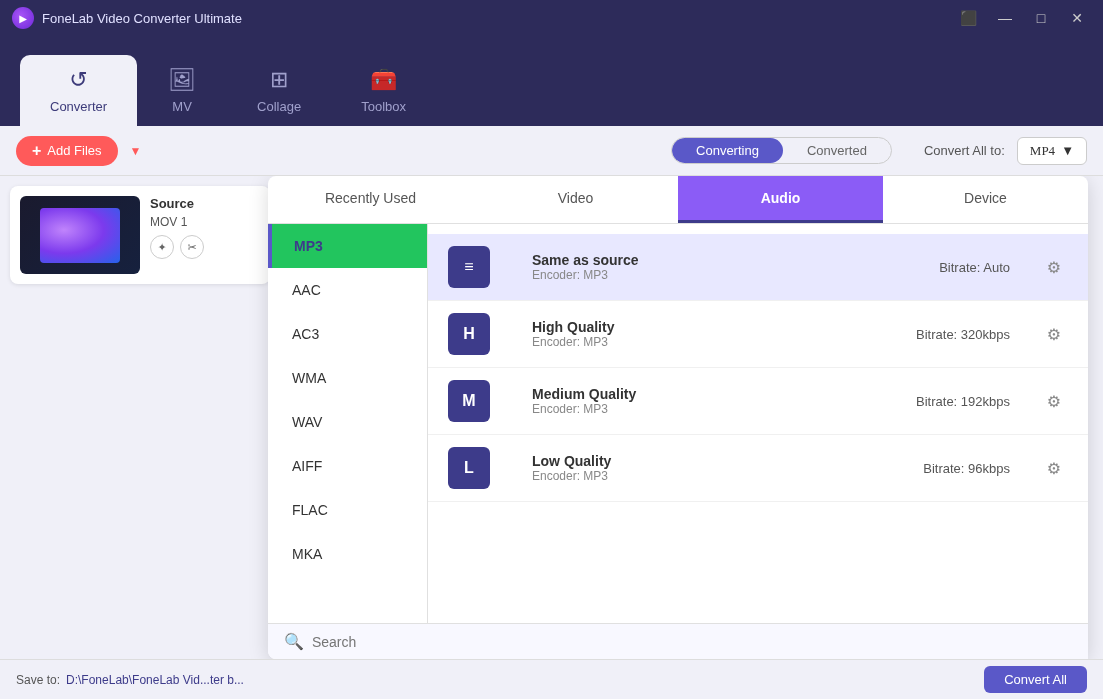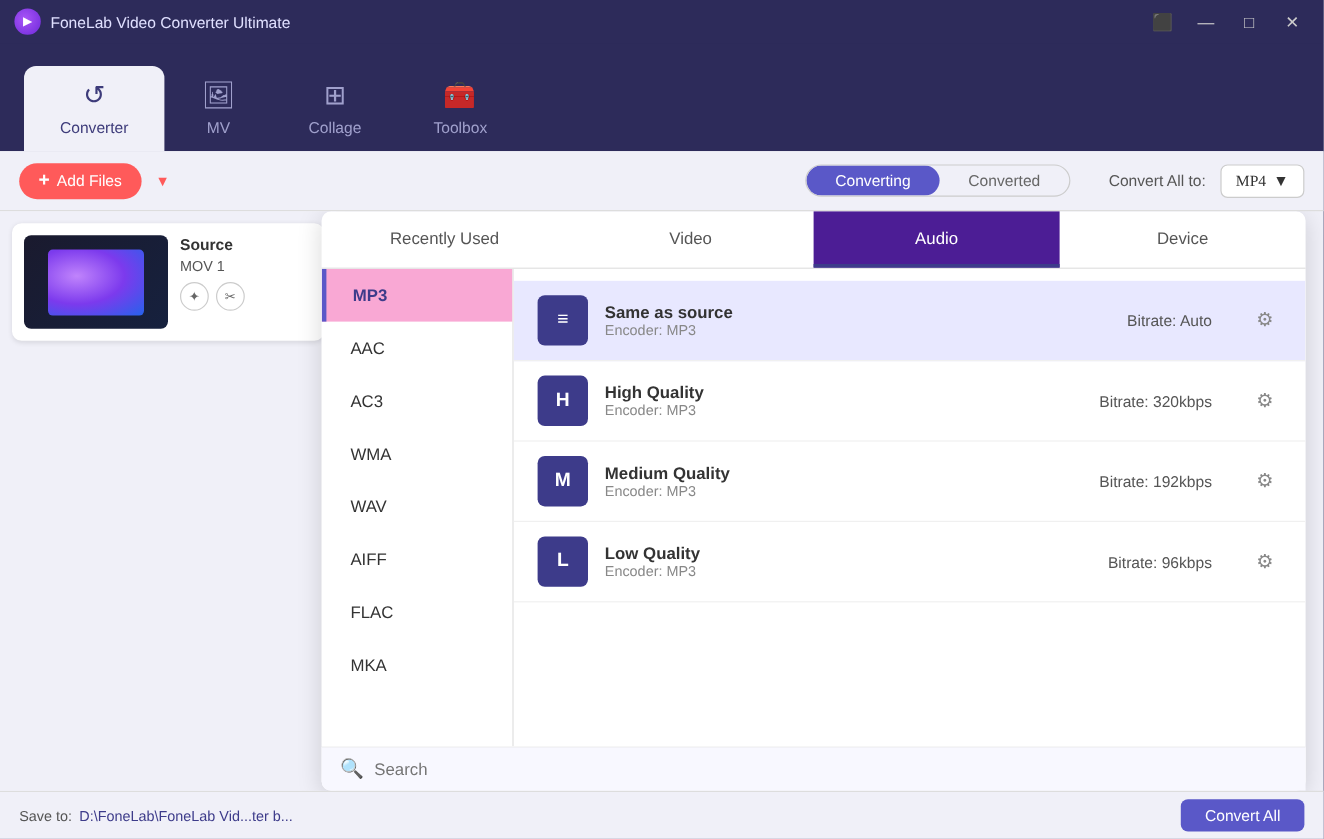--- a/index.html
+++ b/index.html
@@ -197,23 +197,24 @@
     .format-tab {
       padding: 14px 40px;
       cursor: pointer;
       font-size: 14px;
       color: #555;
       border-bottom: 3px solid transparent;
       flex: 1;
       text-align: center;
     }
     .format-tab.active {
-      background: #4c1d95;
+      background: #8b5cf6;
       color: white;
       border-bottom: 3px solid #3d3b8a;
+      font-weight: bold;
     }
 
     
     .format-list-area {
       display: flex;
       flex: 1;
       overflow: hidden;
     }
 
     
@@ -224,21 +225,21 @@
       background: white;
     }
     .format-list-item {
       padding: 14px 20px;
       cursor: pointer;
       font-size: 14px;
       color: #333;
       border-left: 4px solid transparent;
     }
     .format-list-item.active {
-      background: #f9a8d4;
+      background: #22c55e;
       border-left: 4px solid #5a58c8;
       font-weight: bold;
       color: #3d3b8a;
       padding-left: 22px;
     }
 
     
     .quality-options {
       flex: 1;
       padding: 10px 0;
@@ -258,21 +259,21 @@
     .quality-icon {
       width: 42px; height: 42px;
       background: #3d3b8a;
       border-radius: 6px;
       display: flex; align-items: center; justify-content: center;
       color: white;
       font-size: 16px;
       font-weight: bold;
       flex-shrink: 0;
     }
-    .quality-info { flex: 1; }
+    .quality-info { flex: 1; margin-left: 28px; }
     .quality-name { font-size: 14px; font-weight: bold; color: #333; }
     .quality-encoder { font-size: 12px; color: #888; }
     .quality-bitrate { font-size: 13px; color: #555; margin-left: auto; padding-right: 16px; }
     .quality-settings-btn {
       width: 28px; height: 28px;
       background: transparent;
       border: none;
       cursor: pointer;
       color: #888;
       font-size: 16px;

